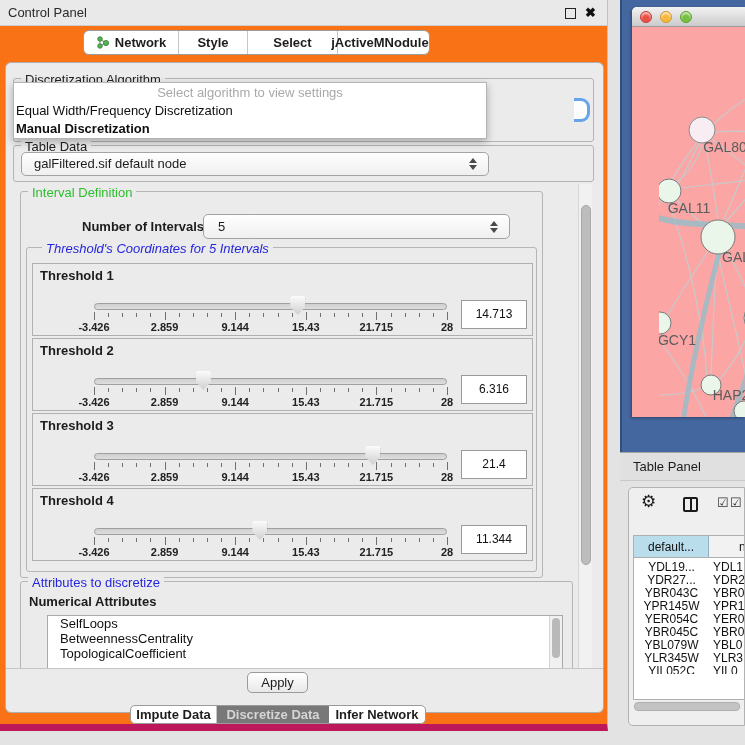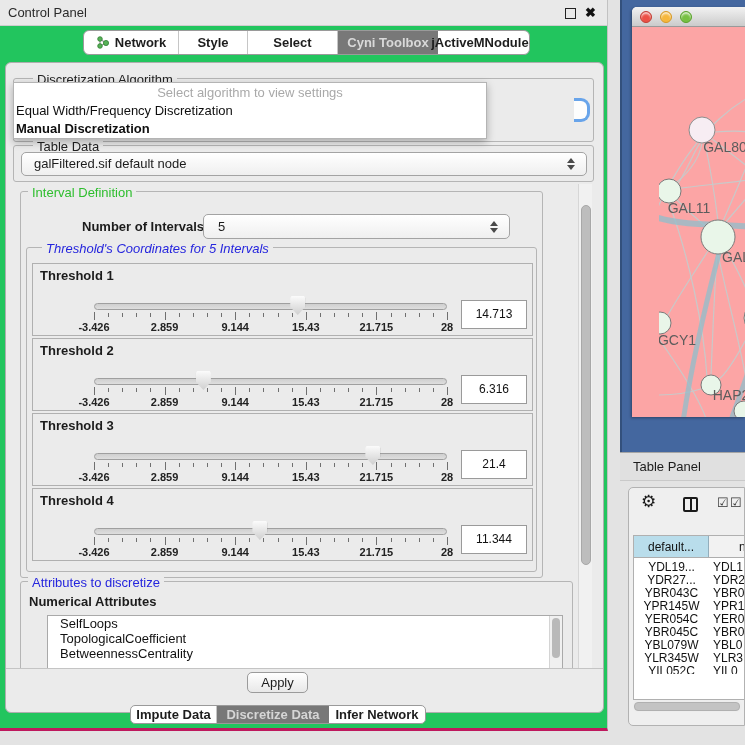--- a/index.html
+++ b/index.html
@@ -1,61 +1,61 @@
 <!DOCTYPE html>
 <html><head>
 <meta charset="utf-8">
 <style>
   * { margin:0; padding:0; box-sizing:border-box; font-family:"Liberation Sans", sans-serif; }
   html,body { width:745px; height:745px; overflow:hidden; background:#e3e3e3; }
   .abs { position:absolute; }
   #stage { position:relative; width:745px; height:745px; }
 
   
-  .cp { left:0; top:0; width:608px; height:731px; background:#22c55e;
-        border-right:1px solid #c2c2c2; border-bottom:3px solid #be185d; }
+  .cp { left:0; top:0; width:608px; height:731px; background:#f97316;
+        border-right:1px solid #c2c2c2; border-bottom:7px solid #be185d; }
   .cp-titlebar { left:0; top:0; width:100%; height:26px; background:#e9e9e9; border-bottom:1px solid #cdcdcd; }
   .cp-title { left:8px; top:0; line-height:26px; font-size:13px; color:#2a2a2a; white-space:nowrap; }
   .float-icon { left:565px; top:8px; width:11px; height:11px; border:1.5px solid #222; background:transparent; }
   .close-icon { left:585px; top:4px; font-size:13px; font-weight:bold; color:#111; line-height:18px; }
 
   
   .tabbar { left:83px; top:30px; height:25px; display:flex; background:#fff; border:1px solid #9a9a9a;
             border-radius:6px; overflow:hidden; }
   .tabseg { height:100%; display:flex; align-items:center; justify-content:center; gap:5px;
             font-size:13px; font-weight:bold; color:#1d1d1d; border-right:1px solid #c6c6c6; white-space:nowrap; }
   .tabseg:last-child { border-right:none; }
   .tabseg.sel { background:#787878; color:#d9d9d9; border-right:none; }
 
   
   .cp-outer { left:5px; top:62px; width:599px; height:651px; background:#ebebeb;
               border:1px solid #aeaeae; border-radius:6px; }
 
   .group { border:1px solid #b5b5b5; border-radius:3px; }
   .group-title { position:absolute; top:0; transform:translateY(-50%); background:#ebebeb;
                  padding:0 4px; font-size:13px; white-space:nowrap; }
-  .t-dark  { color:#222;margin-left:12px; }
+  .t-dark  { color:#222; }
   .t-green { color:#2ebe2e; }
   .t-blue  { color:#2525dd; }
 
   .grp-alg { left:13px; top:78px; width:581px; height:64px; }
   .focus-cap { left:574px; top:98px; width:16px; height:24px; background:#fdfdfd;
                border:3px solid #68a4ea; border-left:none; border-radius:0 9px 9px 0; }
 
   
   .popup { left:13px; top:82px; width:474px; height:57px; background:#fff; border:1px solid #b4b4b4;
            box-shadow:0 3px 8px rgba(0,0,0,.28); z-index:30; }
   .popup-prompt { height:19px; line-height:19px; text-align:center; font-size:13px; color:#a9a9a9; white-space:nowrap; }
   .popup-item { height:18px; line-height:18px; padding-left:2px; font-size:13px; color:#0f0f0f; white-space:nowrap; }
   .popup-item.selected { font-weight:bold; }
 
   .grp-table { left:13px; top:145px; width:581px; height:37px; }
   .combo { background:linear-gradient(180deg,#ffffff,#efefef); border:1px solid #a3a3a3; border-radius:5px;
            font-size:13px; color:#1c1c1c; }
-  .combo-tabledata { left:21px; top:152px; width:566px; height:24px; line-height:22px; padding-left:12px; white-space:nowrap; }
+  .combo-tabledata { left:21px; top:152px; width:468px; height:24px; line-height:22px; padding-left:12px; white-space:nowrap; }
   .spin-arrows { position:absolute; right:11px; top:50%; transform:translateY(-50%); width:8px; height:12px; }
   .spin-arrows::before, .spin-arrows::after { content:""; position:absolute; left:0; border-left:4px solid transparent; border-right:4px solid transparent; }
   .spin-arrows::before { top:0; border-bottom:5px solid #4a4a4a; }
   .spin-arrows::after  { bottom:0; border-top:5px solid #4a4a4a; }
 
   
   .viewport { left:13px; top:184px; width:579px; height:484px; overflow:hidden; }
   .grp-interval { left:7px; top:7px; width:523px; height:387px; }
   .noi-label { left:69px; top:30px; height:25px; line-height:25px; font-size:13px; font-weight:bold; color:#1c1c1c; white-space:nowrap; }
   .noi-spinner { left:190px; top:30px; width:307px; height:25px; line-height:23px; padding-left:14px; white-space:nowrap; }
@@ -160,23 +160,20 @@
           <circle cx="4" cy="11" r="2.3" fill="#57b257" stroke="#2e7d32" stroke-width="0.8"></circle>
           <circle cx="10" cy="8" r="2.6" fill="#57b257" stroke="#2e7d32" stroke-width="0.8"></circle>
         </svg>
         <span>Network</span>
       </div>
       <div class="tabseg" style="width:69px;">
         <span>Style</span>
       </div>
       <div class="tabseg" style="width:90px;">
         <span>Select</span>
-      </div>
-      <div class="tabseg sel" style="width:100px;">
-        <span>Cyni Toolbox</span>
       </div>
       <div class="tabseg" style="width:91px;">
         <span>jActiveMNodules</span>
       </div>
     </div>
 
     <div class="abs cp-outer"></div>
 
     <div class="abs group grp-alg">
       <span class="group-title t-dark" style="left:7px;">Discretization Algorithm</span>
@@ -384,22 +381,22 @@
           <div class="abs thr-value">11.344</div>
         </div>
       </div>
 
       <div class="abs group grp-attr">
         <span class="group-title t-blue" style="left:7px;">Attributes to discretize</span>
         <span class="abs attr-sub">Numerical Attributes</span>
         <div class="abs attr-list">
           <div id="attr-items">
               <div class="attr-item">SelfLoops</div>
+              <div class="attr-item">BetweennessCentrality</div>
               <div class="attr-item">TopologicalCoefficient</div>
-              <div class="attr-item">BetweennessCentrality</div>
             </div>
           <div class="attr-scroll">
             <div class="attr-thumb"></div>
           </div>
         </div>
       </div>
 
       <div class="abs vscroll">
         <div class="vthumb"></div>
       </div>

